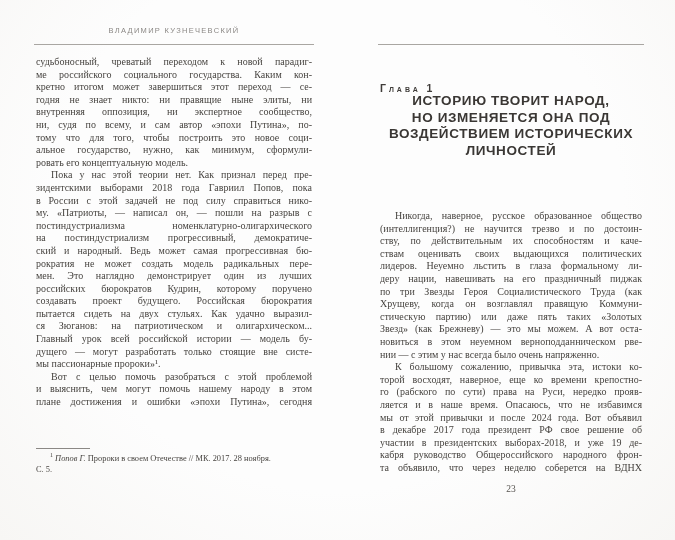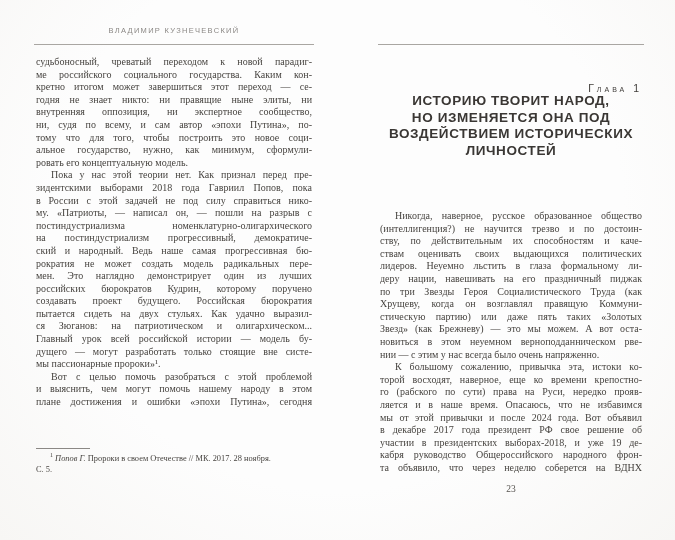--- a/index.html
+++ b/index.html
@@ -39,23 +39,23 @@
   .body-text { position: absolute; left: 0; right: 0; font-size: 10px; line-height: 12.6px; }
   .page-left  .body-text { top: 56px; }
   .page-right .body-text { top: 210px; }
 
   .bline { text-align: justify; text-align-last: justify; white-space: normal; }
   .bline.end { text-align-last: left; }
   .bline.ind { text-indent: 15px; }
 
   .chapter-label {
     position: absolute; top: 82px; left: 0; right: 0;
-    text-align: right;
+    text-align: left;
     font-family: "Liberation Sans", "DejaVu Sans", sans-serif;
-    font-weight: normal; font-size: 10.5px;
+    font-weight: bold; font-size: 10.5px;
     font-variant: small-caps;
     letter-spacing: 3px;
     color: #3f3c39;
   }
   .chapter-title {
     position: absolute; top: 93px; left: -6px; right: -6px;
     text-align: center;
     font-family: "Liberation Sans", "DejaVu Sans", sans-serif;
     font-weight: bold; font-size: 13.5px; line-height: 16.5px;
     letter-spacing: 0.6px;
@@ -92,21 +92,21 @@
         <div class="bline">ни, судя по всему, и сам автор «эпохи Путина», по-</div>
         <div class="bline">тому что для того, чтобы построить это новое соци-</div>
         <div class="bline">альное государство, нужно, как минимум, сформули-</div>
         <div class="bline end">ровать его концептуальную модель.</div>
         <div class="bline ind">Пока у нас этой теории нет. Как признал перед пре-</div>
         <div class="bline">зидентскими выборами 2018 года Гавриил Попов, пока</div>
         <div class="bline">в России с этой задачей не под силу справиться нико-</div>
         <div class="bline">му. «Патриоты, — написал он, — пошли на разрыв с</div>
         <div class="bline">постиндустриализма номенклатурно-олигархического</div>
         <div class="bline">на постиндустриализм прогрессивный, демократиче-</div>
-        <div class="bline">ский и народный. Ведь наше самая прогрессивная бю-</div>
+        <div class="bline">ский и народный. Ведь может самая прогрессивная бю-</div>
         <div class="bline">рократия не может создать модель радикальных пере-</div>
         <div class="bline">мен. Это наглядно демонстрирует один из лучших</div>
         <div class="bline">российских бюрократов Кудрин, которому поручено</div>
         <div class="bline">создавать проект будущего. Российская бюрократия</div>
         <div class="bline">пытается сидеть на двух стульях. Как удачно выразил-</div>
         <div class="bline">ся Зюганов: на патриотическом и олигархическом...</div>
         <div class="bline">Главный урок всей российской истории — модель бу-</div>
         <div class="bline">дущего — могут разработать только стоящие вне систе-</div>
         <div class="bline end">мы пассионарные пророки»¹.</div>
         <div class="bline ind">Вот с целью помочь разобраться с этой проблемой</div>

